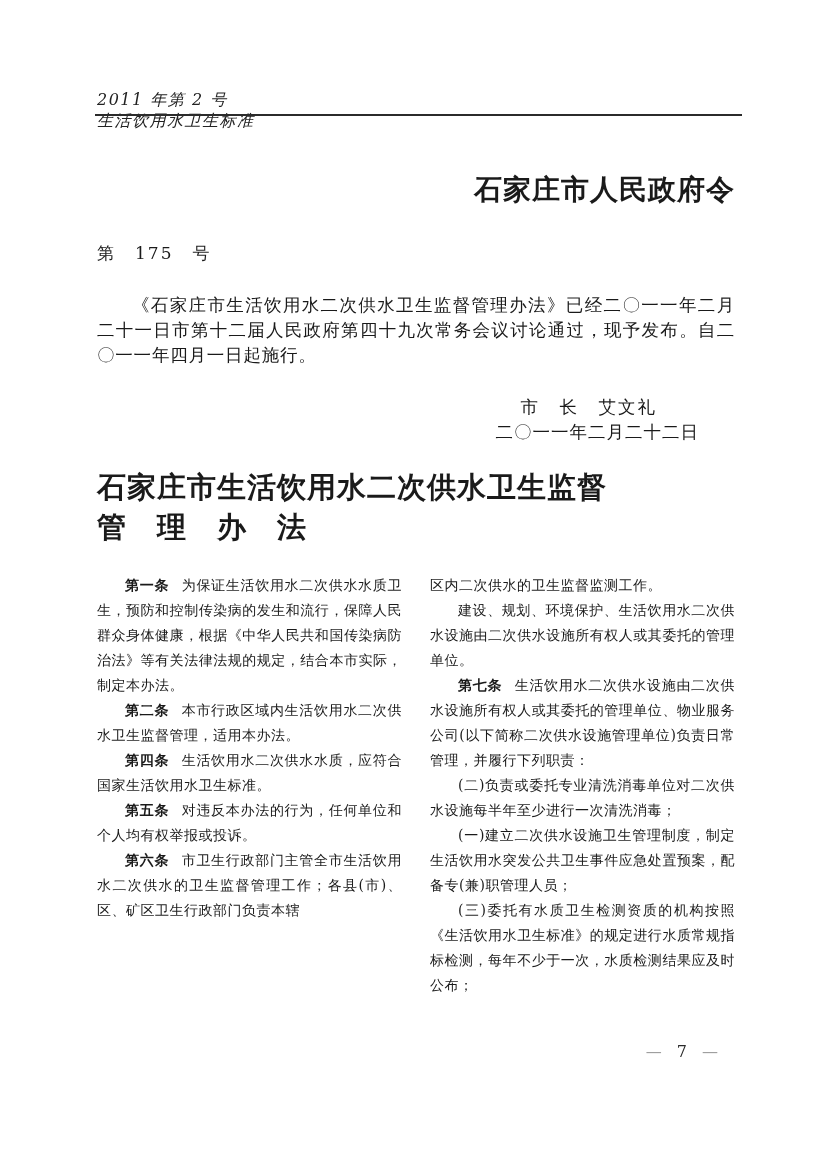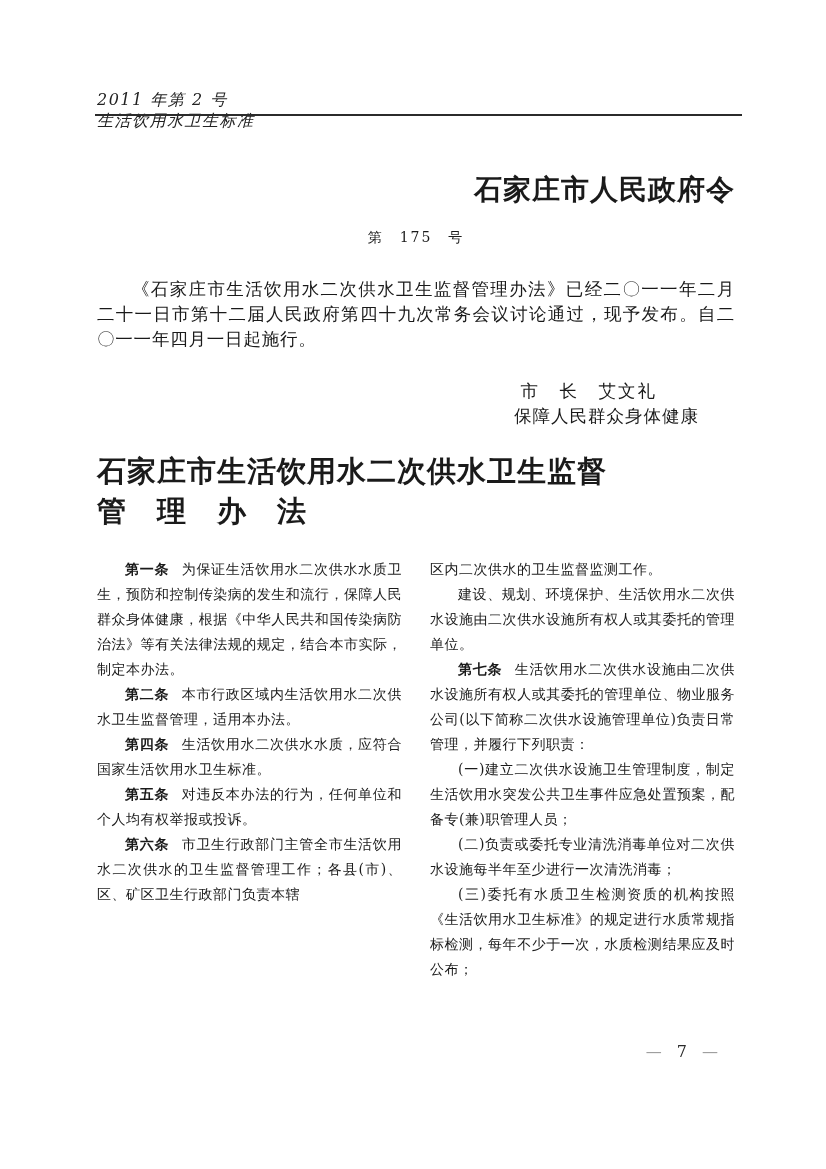--- a/index.html
+++ b/index.html
@@ -21,22 +21,22 @@
     position:absolute; top:114px; left:95px; right:84px;
     border-top:2.5px solid #2b2b2b; height:0;
   }
   
   .content { position:absolute; left:97px; top:0; width:638px; }
   .decree-title {
     margin:173px 0 0 0; text-align:right;
     font-size:28px; font-weight:bold; line-height:34px; letter-spacing:1px;
   }
   .decree-number {
-    margin-top:18px; text-align:center;
-    font-size:14px; letter-spacing:2px; line-height:24px;
+    margin-top:34px; 
+    font-size:17px; letter-spacing:2px; line-height:24px;
   }
   .decree-announcement {
     margin-top:28px; font-size:17.5px; line-height:25px;
     letter-spacing:0.8px; text-align:justify; text-justify:inter-character;
     text-indent:2em;
   }
   .sign-name {
     margin-top:27px; text-align:right; padding-right:78px;
     font-size:17.5px; letter-spacing:2px; line-height:25px;
   }
@@ -79,42 +79,42 @@
   </div>
   <div class="header-rule"></div>
 
   <div class="content">
     <div class="decree-title">石家庄市人民政府令</div>
     <div class="decree-number">第　175　号</div>
     <p class="decree-announcement">《石家庄市生活饮用水二次供水卫生监督管理办法》已经二〇一一年二月二十一日市第十二届人民政府第四十九次常务会议讨论通过，现予发布。自二〇一一年四月一日起施行。</p>
 
     <div>
       <div class="sign-name">市　长　艾文礼</div>
-      <div class="sign-date">保障人民群众身体健康</div>
+      <div class="sign-date">二〇一一年二月二十二日</div>
     </div>
 
     <div class="reg-title">
       <div>石家庄市生活饮用水二次供水卫生监督</div>
       <div>管　理　办　法</div>
     </div>
 
     <div class="columns">
       <div class="col">
           <p class="body-para"><b class="article-lead">第一条</b>为保证生活饮用水二次供水水质卫生，预防和控制传染病的发生和流行，保障人民群众身体健康，根据《中华人民共和国传染病防治法》等有关法律法规的规定，结合本市实际，制定本办法。</p>
           <p class="body-para"><b class="article-lead">第二条</b>本市行政区域内生活饮用水二次供水卫生监督管理，适用本办法。</p>
           <p class="body-para"><b class="article-lead">第四条</b>生活饮用水二次供水水质，应符合国家生活饮用水卫生标准。</p>
           <p class="body-para"><b class="article-lead">第五条</b>对违反本办法的行为，任何单位和个人均有权举报或投诉。</p>
           <p class="body-para"><b class="article-lead">第六条</b>市卫生行政部门主管全市生活饮用水二次供水的卫生监督管理工作；各县(市)、区、矿区卫生行政部门负责本辖</p>
         </div>
       <div class="col">
           <p class="body-para no-indent">区内二次供水的卫生监督监测工作。</p>
           <p class="body-para">建设、规划、环境保护、生活饮用水二次供水设施由二次供水设施所有权人或其委托的管理单位。</p>
           <p class="body-para"><b class="article-lead">第七条</b>生活饮用水二次供水设施由二次供水设施所有权人或其委托的管理单位、物业服务公司(以下简称二次供水设施管理单位)负责日常管理，并履行下列职责：</p>
+          <p class="body-para">(二)负责或委托专业清洗消毒单位对二次供水设施每半年至少进行一次清洗消毒；</p>
           <p class="body-para">(一)建立二次供水设施卫生管理制度，制定生活饮用水突发公共卫生事件应急处置预案，配备专(兼)职管理人员；</p>
-          <p class="body-para">(二)负责或委托专业清洗消毒单位对二次供水设施每半年至少进行一次清洗消毒；</p>
           <p class="body-para">(三)委托有水质卫生检测资质的机构按照《生活饮用水卫生标准》的规定进行水质常规指标检测，每年不少于一次，水质检测结果应及时公布；</p>
         </div>
     </div>
   </div>
 
   <div class="page-number">
     <span class="pn-dash">—</span><span class="pn-num">7</span><span class="pn-dash">—</span>
   </div>
 
 </div>

